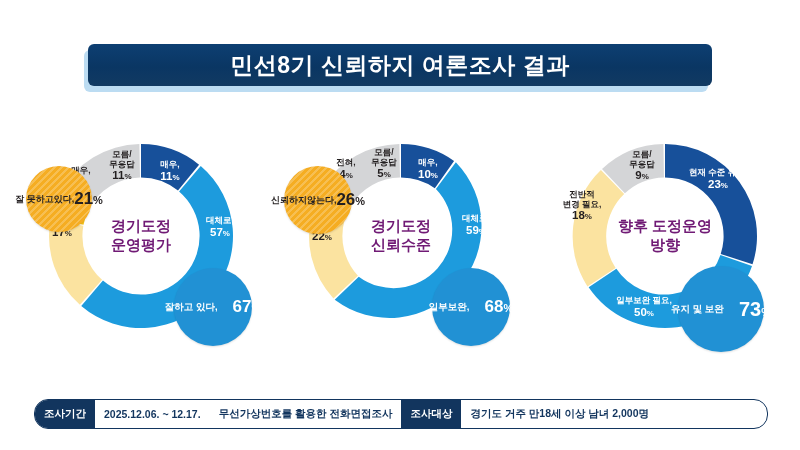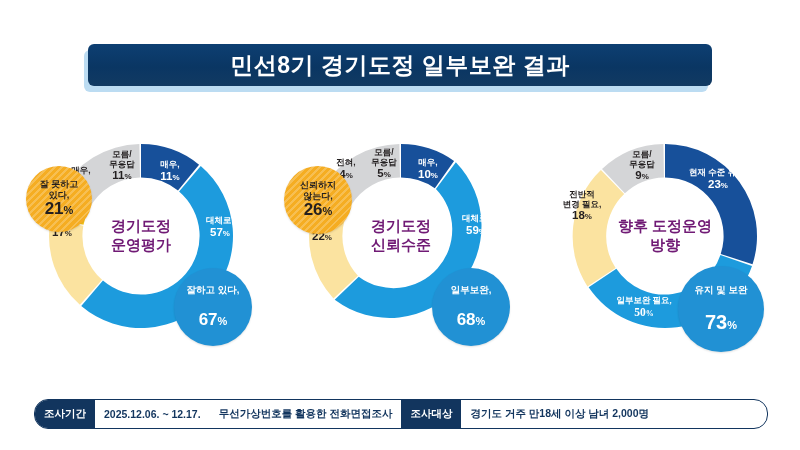--- a/index.html
+++ b/index.html
@@ -51,21 +51,21 @@
   }
   .seg-lab .t{display:block;font-size:8.5px;font-weight:bold;}
   .seg-lab .v{display:block;font-size:11.5px;font-weight:bold;}
   .seg-lab .v small{font-size:8px;font-weight:bold;}
   .dark{color:#231f20;}
   .white{color:#ffffff;}
 
   
   .bubble{
     position:absolute;border-radius:50%;
-    display:flex;flex-direction:column;align-items:center;justify-content:center;
+    display:flex;flex-direction:row;align-items:center;justify-content:center;
     box-shadow:0 1px 2px rgba(0,0,0,.12);
   }
   .bubble .bt{font-size:9.5px;font-weight:bold;line-height:1.15;text-align:center;white-space:nowrap;}
   .bubble .bv{font-size:17px;font-weight:bold;line-height:1.1;}
   .bubble .bv small{font-size:11px;font-weight:bold;}
   .bubble-blue{background:#2191d4;color:#ffffff;gap:15px;}
   .bubble-orange{
     background:#f5ad22;color:#231f20;
     background-image:repeating-linear-gradient(135deg,rgba(255,255,255,.22) 0 2px,rgba(255,255,255,0) 2px 5px);
   }
@@ -87,21 +87,21 @@
   }
 </style>
 </head>
 <body>
 
 <div class="stage">
 
   <div class="title-wrap">
     <div class="title-shadow"></div>
     <div class="title-bar">
-      <div class="title-text">민선8기 경기도정 일부보완 결과</div>
+      <div class="title-text">민선8기 신뢰하지 여론조사 결과</div>
     </div>
   </div>
 
   <div class="panel p1">
     <div class="donut-holder">
       <svg class="donut-svg" width="200" height="200" viewBox="0 0 200 200">
         <g transform="translate(100,100)">
 
           <path fill="#17509a" d="M 0,-92 A 92,92 0 0,1 58.07,-71.37 L 36.99,-45.46 A 58.6,58.6 0 0,0 0,-58.6 Z"></path>
 
@@ -216,21 +216,21 @@
     </div>
     <div class="center-label">
       <span>향후 도정운영</span>
       <span>방향</span>
     </div>
 
     <div class="seg-lab white" style="left:146px;top:40px;width:80px;">
       <span class="t">현재 수준 유지,</span>
       <span class="v"><em style="font-style:normal">23</em><small>%</small></span>
     </div>
-    <div class="seg-lab white" style="left:72px;top:168px;width:80px;font-family:Liberation Serif, serif;">
+    <div class="seg-lab white" style="left:72px;top:168px;width:80px;">
       <span class="t">일부보완 필요,</span>
       <span class="v"><em style="font-style:normal">50</em><small>%</small></span>
     </div>
     <div class="seg-lab dark" style="left:20px;top:62px;width:60px;">
       <span class="t">전반적</span>
       <span class="t">변경 필요,</span>
       <span class="v"><em style="font-style:normal">18</em><small>%</small></span>
     </div>
     <div class="seg-lab dark" style="left:88px;top:22px;width:44px;">
       <span class="t">모름/</span>

